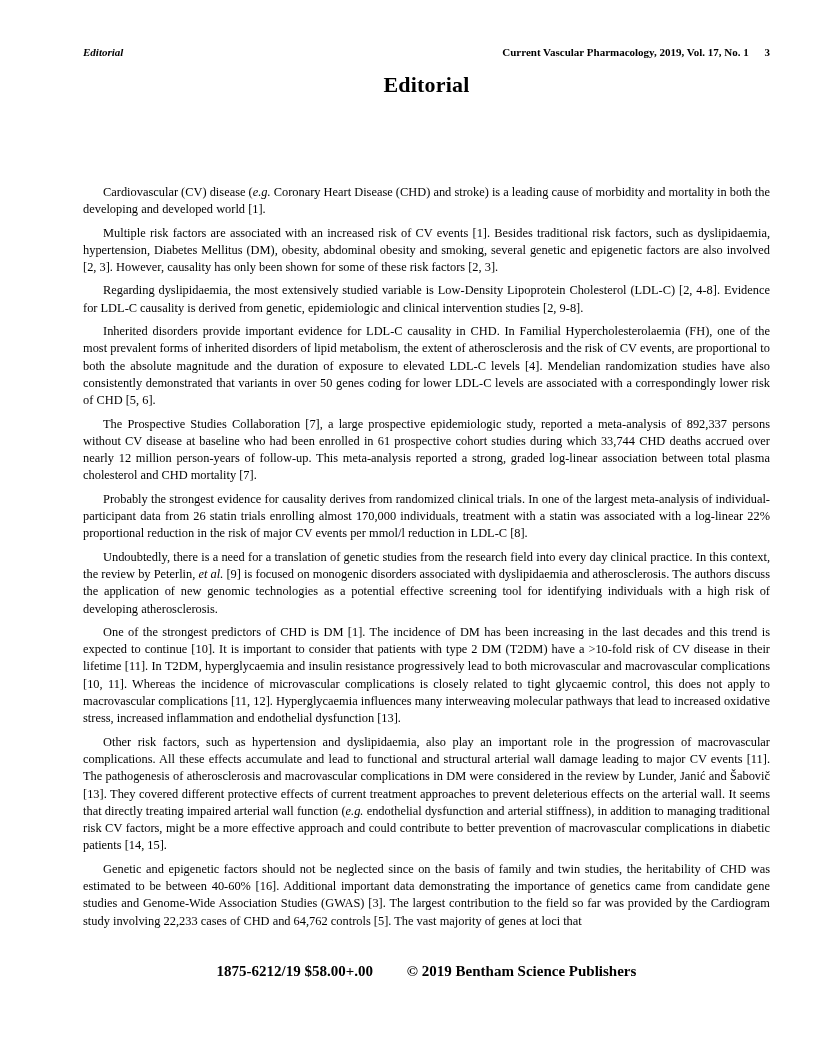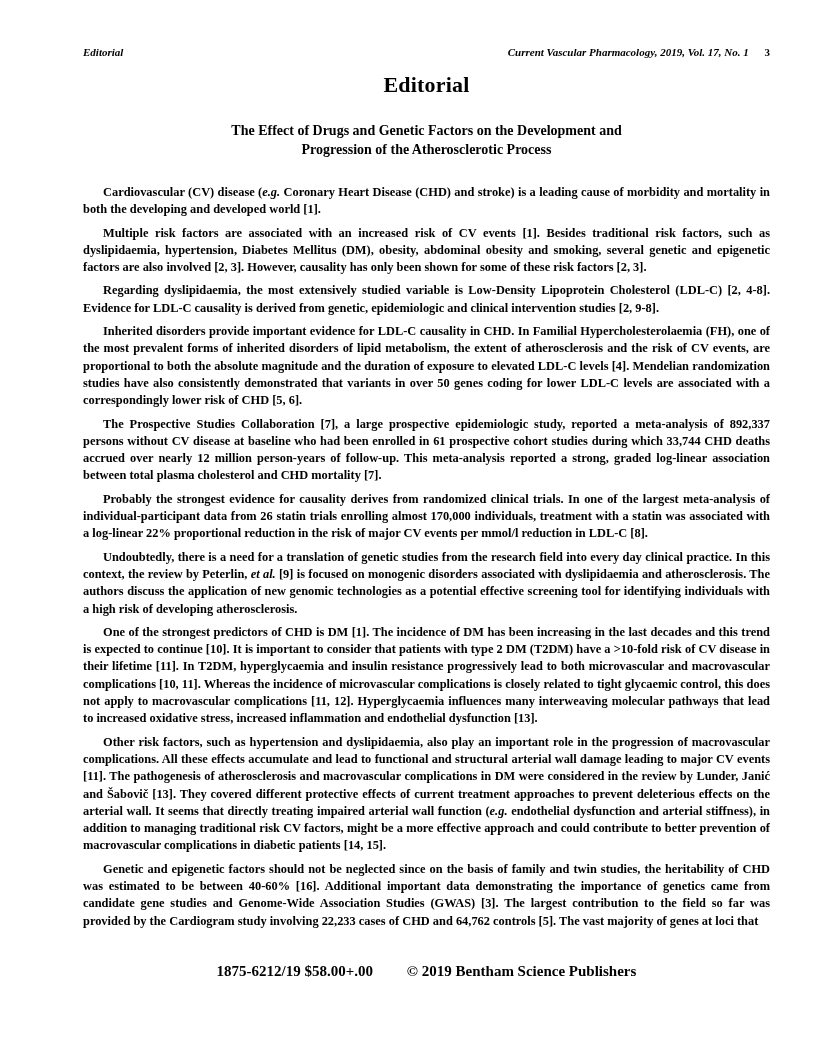--- a/index.html
+++ b/index.html
@@ -18,21 +18,21 @@
     left: 83px;
     width: 687px;
     display: flex;
     justify-content: space-between;
     align-items: baseline;
     font-size: 11px;
     font-weight: bold;
   }
   .rh-left { font-style: italic; }
   .rh-right { white-space: nowrap; }
-  .rh-journal { font-style: italic; }
+  .rh-journal { }
   .rh-page { font-style: normal; margin-left: 13px; }
   .section-title {
     position: absolute;
     top: 72px;
     left: 83px;
     width: 687px;
     margin: 0;
     text-align: center;
     font-size: 22px;
     font-weight: bold;
@@ -54,21 +54,20 @@
     top: 184px;
     left: 83px;
     width: 687px;
     font-size: 12.4px;
     line-height: 17.3px;
     text-align: justify;
   }
   .body-text p {
     margin: 0 0 6px 0;
     text-indent: 20px;
-    font-weight: bold;
   }
   .body-text em { font-style: italic; }
   .page-footer {
     position: absolute;
     top: 963px;
     left: 83px;
     width: 687px;
     text-align: center;
     font-size: 15px;
     font-weight: bold;
@@ -84,24 +83,20 @@
   <div class="running-head">
     <span class="rh-left">Editorial</span>
     <span class="rh-right">
       <span class="rh-journal">Current Vascular Pharmacology, 2019, Vol. 17, No. 1</span>
       <span class="rh-page">3</span>
     </span>
   </div>
 
   <h1 class="section-title">Editorial</h1>
 
-  <h2 class="article-title">
-    <span>The Effect of Drugs and Genetic Factors on the Development and</span><br>
-    <span>Progression of the Atherosclerotic Process</span>
-  </h2>
 
   <div class="body-text">
       <p>Cardiovascular (CV) disease (<em>e.g.</em> Coronary Heart Disease (CHD) and stroke) is a leading cause of morbidity and mortality in both the developing and developed world [1].</p>
       <p>Multiple risk factors are associated with an increased risk of CV events [1]. Besides traditional risk factors, such as dyslipidaemia, hypertension, Diabetes Mellitus (DM), obesity, abdominal obesity and smoking, several genetic and epigenetic factors are also involved [2, 3]. However, causality has only been shown for some of these risk factors [2, 3].</p>
       <p>Regarding dyslipidaemia, the most extensively studied variable is Low-Density Lipoprotein Cholesterol (LDL-C) [2, 4-8]. Evidence for LDL-C causality is derived from genetic, epidemiologic and clinical intervention studies [2, 9-8].</p>
       <p>Inherited disorders provide important evidence for LDL-C causality in CHD. In Familial Hypercholesterolaemia (FH), one of the most prevalent forms of inherited disorders of lipid metabolism, the extent of atherosclerosis and the risk of CV events, are proportional to both the absolute magnitude and the duration of exposure to elevated LDL-C levels [4]. Mendelian randomization studies have also consistently demonstrated that variants in over 50 genes coding for lower LDL-C levels are associated with a correspondingly lower risk of CHD [5, 6].</p>
       <p>The Prospective Studies Collaboration [7], a large prospective epidemiologic study, reported a meta-analysis of 892,337 persons without CV disease at baseline who had been enrolled in 61 prospective cohort studies during which 33,744 CHD deaths accrued over nearly 12 million person-years of follow-up. This meta-analysis reported a strong, graded log-linear association between total plasma cholesterol and CHD mortality [7].</p>
       <p>Probably the strongest evidence for causality derives from randomized clinical trials. In one of the largest meta-analysis of individual-participant data from 26 statin trials enrolling almost 170,000 individuals, treatment with a statin was associated with a log-linear 22% proportional reduction in the risk of major CV events per mmol/l reduction in LDL-C [8].</p>
       <p>Undoubtedly, there is a need for a translation of genetic studies from the research field into every day clinical practice. In this context, the review by Peterlin, <em>et al.</em> [9] is focused on monogenic disorders associated with dyslipidaemia and atherosclerosis. The authors discuss the application of new genomic technologies as a potential effective screening tool for identifying individuals with a high risk of developing atherosclerosis.</p>
       <p>One of the strongest predictors of CHD is DM [1]. The incidence of DM has been increasing in the last decades and this trend is expected to continue [10]. It is important to consider that patients with type 2 DM (T2DM) have a &gt;10-fold risk of CV disease in their lifetime [11]. In T2DM, hyperglycaemia and insulin resistance progressively lead to both microvascular and macrovascular complications [10, 11]. Whereas the incidence of microvascular complications is closely related to tight glycaemic control, this does not apply to macrovascular complications [11, 12]. Hyperglycaemia influences many interweaving molecular pathways that lead to increased oxidative stress, increased inflammation and endothelial dysfunction [13].</p>

